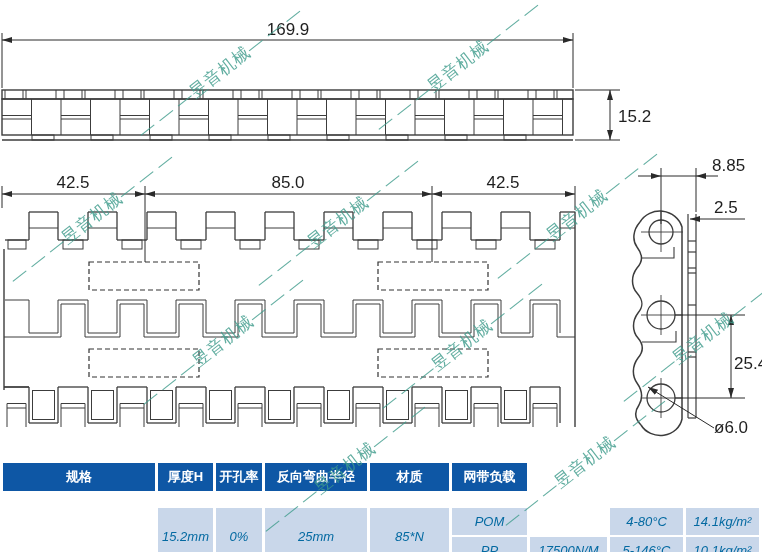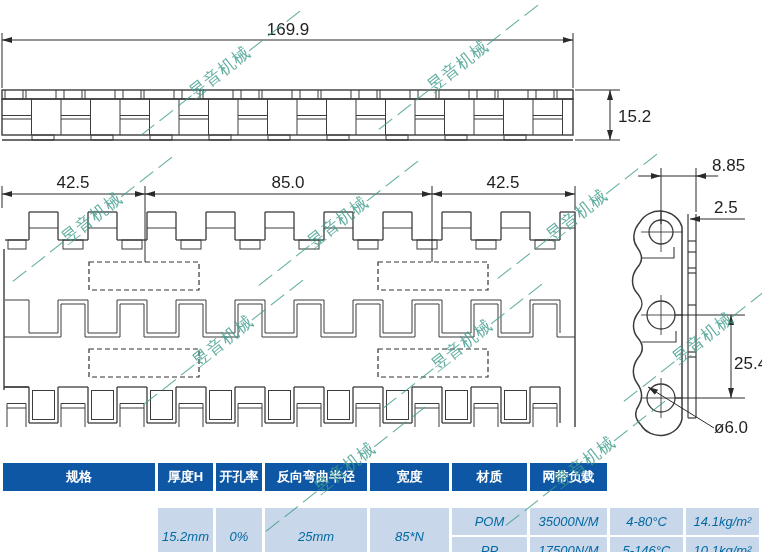--- a/index.html
+++ b/index.html
@@ -456,31 +456,29 @@
       <span class="wm" style="left: 345px; top: 468px;">— — —昱音机械— — —</span>
       <span class="wm" style="left: 585px; top: 462px;">— — —昱音机械— — —</span>
     </div>
 
   <div class="spec-table">
     <div class="thead">
       <div class="th">规格</div>
       <div class="th">厚度H</div>
       <div class="th">开孔率</div>
       <div class="th">反向弯曲半径</div>
-      <div class="th">宽度</div>
       <div class="th">材质</div>
       <div class="th">网带负载</div>
     </div>
     <div class="tbody">
       <div class="td merge" style="grid-column:2">15.2mm</div>
       <div class="td merge" style="grid-column:3">0%</div>
       <div class="td merge" style="grid-column:4">25mm</div>
       <div class="td merge" style="grid-column:5">85*N</div>
       <div class="td" style="grid-column:6;grid-row:1">POM</div>
-      <div class="td" style="grid-column:7;grid-row:1">35000N/M</div>
       <div class="td" style="grid-column:8;grid-row:1">4-80°C</div>
       <div class="td" style="grid-column:9;grid-row:1">14.1kg/m²</div>
       <div class="td" style="grid-column:6;grid-row:2">PP</div>
       <div class="td" style="grid-column:7;grid-row:2">17500N/M</div>
       <div class="td" style="grid-column:8;grid-row:2">5-146°C</div>
       <div class="td" style="grid-column:9;grid-row:2">10.1kg/m²</div>
     </div>
   </div>
 </div>
 

